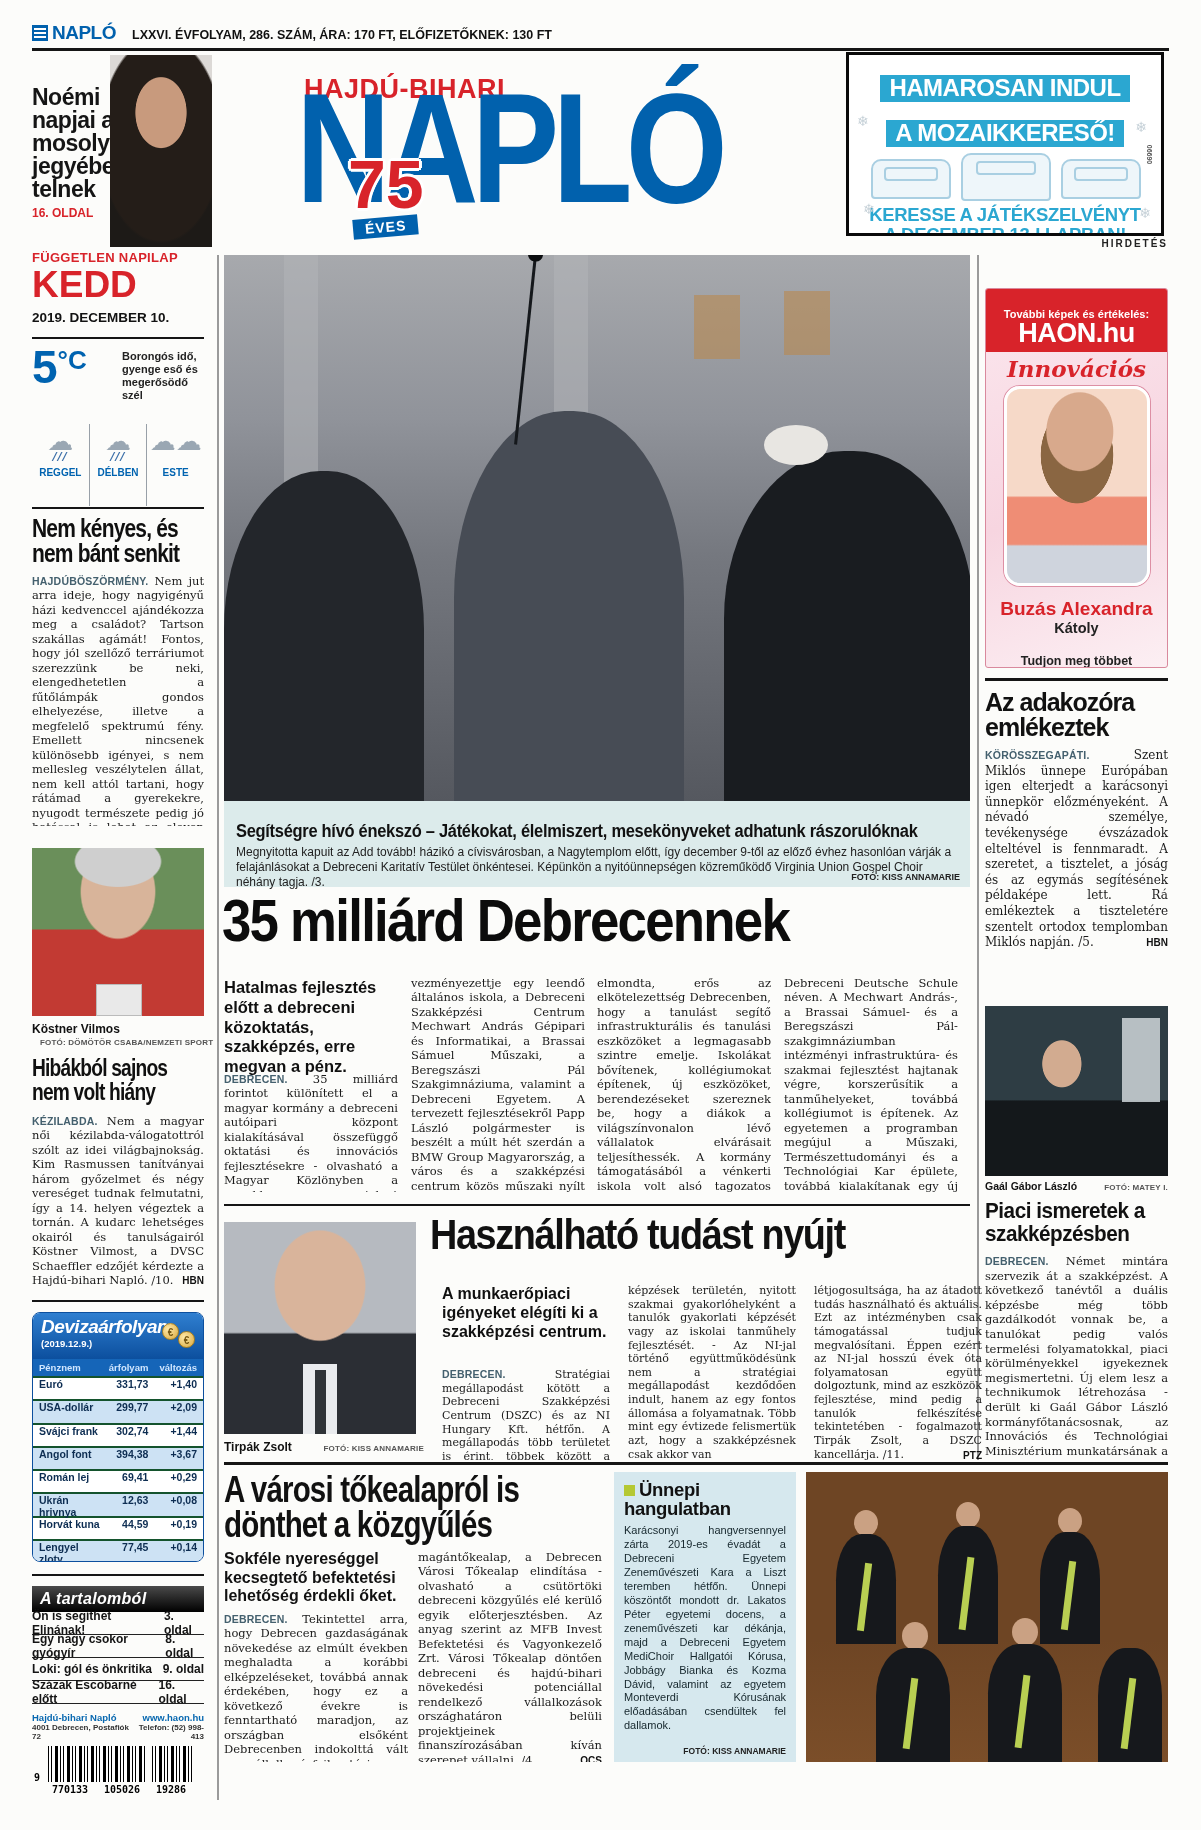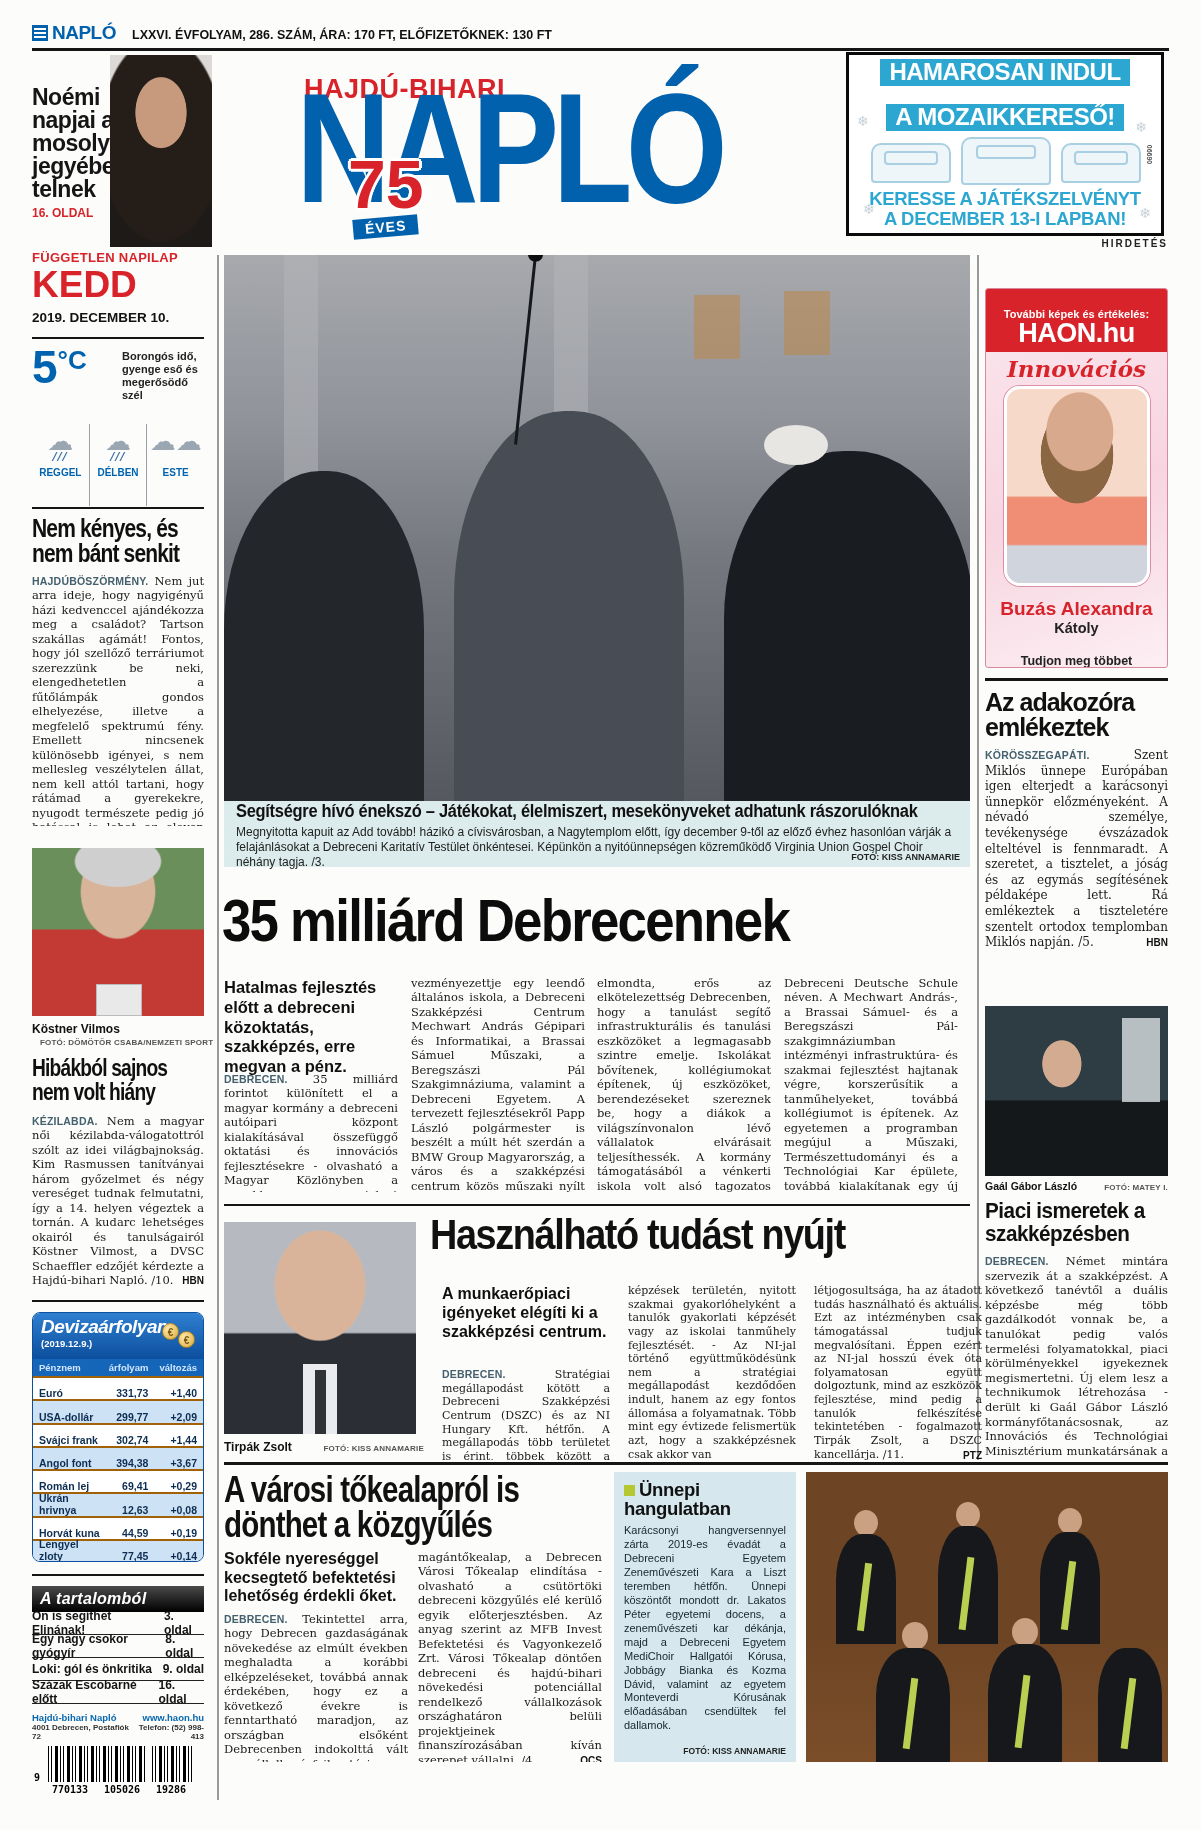--- a/index.html
+++ b/index.html
@@ -28,21 +28,21 @@
   .mast-title{left:296px;top:80px;font:900 156px/0.88 "Liberation Sans",sans-serif;color:#0161ad;
               letter-spacing:-8px;transform:scaleX(.84);transform-origin:left top}
   .badge{left:348px;top:150px;z-index:5;text-align:center}
   .badge-num{font:900 68px/1 "Liberation Sans",sans-serif;color:#d8232a;
     text-shadow:-3px 0 #fff,3px 0 #fff,0 -3px #fff,0 3px #fff,-2px -2px #fff,2px 2px #fff,-2px 2px #fff,2px -2px #fff}
   .badge-yrs{display:inline-block;background:#0161ad;color:#fff;font:900 14px "Liberation Sans",sans-serif;
              padding:2px 12px;transform:rotate(-5deg);margin-top:-6px;letter-spacing:1px}
   
   .promo{left:846px;top:52px;width:318px;height:184px;border:3px solid #0a0a0a;background:#fff;text-align:center;overflow:hidden}
   .p-line{display:inline-block;background:#2ba7d1;color:#fff;font:900 24px/1.04 "Liberation Sans",sans-serif;padding:1px 9px;letter-spacing:-.5px}
-  .p1{margin-top:4px}.p2{margin-top:18px}
+  .p1{margin-top:20px}.p2{margin-top:18px}
   .cars{position:relative;height:56px;margin-top:2px}
   .car{position:absolute;border:2.5px solid #a9cfe2;background:#eef6fa;border-radius:10px 10px 4px 4px}
   .car:after{content:"";position:absolute;left:15%;top:6px;right:15%;height:10px;border:2px solid #a9cfe2;border-radius:4px}
   .p-sub{color:#2ba7d1;font:900 18.5px/1.08 "Liberation Sans",sans-serif;letter-spacing:-.3px}
   .flake{position:absolute;color:#c6d1d8;font-size:14px}
   .ad-code{position:absolute;right:2px;top:96px;font:600 7px "Liberation Sans",sans-serif;color:#555;transform:rotate(90deg)}
   .ad-label{right:33px;top:238px;font:700 10px "Liberation Sans",sans-serif;letter-spacing:2px;color:#222}
   
   .r-type{left:32px;top:250px;font:900 13px "Liberation Sans",sans-serif;color:#d8232a;letter-spacing:.3px}
   .r-day{left:32px;top:264px;font:900 37px "Liberation Sans",sans-serif;color:#d8232a}
@@ -69,21 +69,21 @@
   
   .deviza{left:32px;top:1312px;width:172px;height:250px;border-radius:8px;overflow:hidden;border:1px solid #0c4f9e;background:#fff}
   .dz-head{height:46px;background:linear-gradient(180deg,#2f7fd0,#0c4f9e);color:#fff;padding:3px 8px;position:relative}
   .dz-title{font:900 italic 19px "Liberation Sans",sans-serif;letter-spacing:-.5px}
   .dz-date{font:700 9.5px "Liberation Sans",sans-serif}
   .coin{position:absolute;width:17px;height:17px;border-radius:50%;background:radial-gradient(circle at 35% 35%,#ffe9a8,#d9a83c);
         color:#7a5a14;font:900 10px/17px "Liberation Sans",sans-serif;text-align:center;border:1px solid #a87f20}
   .coin.one{right:24px;top:10px}.coin.two{right:8px;top:18px}
   .dz-cols{display:flex;height:17px;background:#1565b8;color:#cfe6ff;font:800 9.5px/17px "Liberation Sans",sans-serif;padding:0 6px}
   .dz-cols span:nth-child(1){flex:1.25}.dz-cols span:nth-child(2){flex:1;text-align:right}.dz-cols span:nth-child(3){flex:1;text-align:right}
-  .dz-row{display:flex;height:23.3px;align-items:flex-end;padding:0 6px;border-top:2px solid #a16207;background:#fff;
+  .dz-row{display:flex;height:23.3px;align-items:flex-start;padding:0 6px;border-top:2px solid #14532d;background:#fff;
           font:900 10.5px "Liberation Sans",sans-serif;color:#0d2d52}
   .dz-row:nth-child(even){background:#cde2f4}
   .dz-row span:nth-child(1){flex:1.25}.dz-row span:nth-child(2){flex:1;text-align:right}.dz-row span:nth-child(3){flex:1;text-align:right}
   
   .tart{left:32px;top:1586px;width:172px}
   .tart-head{height:26px;background:linear-gradient(180deg,#4a4a4a,#000);color:#fff;
              font:900 italic 16px/26px "Liberation Sans",sans-serif;padding-left:8px;letter-spacing:.3px}
   .tart-row{display:flex;justify-content:space-between;align-items:center;height:23px;border-bottom:1.5px solid #222;
             font:700 12px "Liberation Sans",sans-serif;color:#141414}
   
@@ -95,21 +95,21 @@
   .bcd{font:700 10px "DejaVu Sans Mono",monospace;color:#000}
   
   .main-photo{left:224px;top:255px;width:746px;height:546px;overflow:hidden;
     background:linear-gradient(180deg,#a7a9ad 0%,#90939a 30%,#75787f 55%,#55585f 100%)}
   .mp-pil{position:absolute;top:0;width:34px;height:60%;background:#b3b5b8;opacity:.55}
   .mp-win{position:absolute;width:46px;height:64px;background:#b9894e;opacity:.6}
   .mp-person{position:absolute;bottom:0;background:#1e2126;border-radius:48% 48% 0 0}
   .mp-hat{position:absolute;width:64px;height:40px;border-radius:50%;background:#e8e6e2}
   .mp-mic{position:absolute;width:3px;height:190px;background:#15181c;transform:rotate(6deg)}
   .mp-mic:before{content:"";position:absolute;top:-16px;left:-6px;width:15px;height:22px;border-radius:7px;background:#0c0e10}
-  .cap-box{left:224px;top:801px;width:746px;height:66px;background:#dcebeb;padding:0 12px 4px}
+  .cap-box{left:224px;top:801px;width:746px;height:86px;background:#dcebeb;padding:20px 12px 4px}
   .cap-title{font:900 17.5px "Liberation Sans",sans-serif;letter-spacing:-.3px;white-space:nowrap;transform:scaleX(.94);transform-origin:left top}
   .cap-body{font:400 12px/1.25 "Liberation Sans",sans-serif;color:#222;margin-top:3px;width:716px}
   .cap-credit{position:absolute;right:10px;bottom:5px;font:800 9px "Liberation Sans",sans-serif;color:#222}
   .h35{left:222px;top:891px;font:900 60px/1 "Liberation Sans",sans-serif;color:#0c0c0c;letter-spacing:-2px;
        transform:scaleX(.88);transform-origin:left top;white-space:nowrap}
   .row35{left:224px;top:976px;width:746px;height:216px;overflow:hidden}
   .lead{font:900 16.5px/1.2 "Liberation Sans",sans-serif;color:#101010}
   .mcol{position:absolute;top:0;width:174px;font:400 11.5px/1.26 "DejaVu Serif",serif;color:#1a1a1a;text-align:justify}
   .rule-m1{left:224px;top:1204px;width:746px;height:2px}
   .tirpak-photo{left:224px;top:1222px;width:192px;height:212px;

